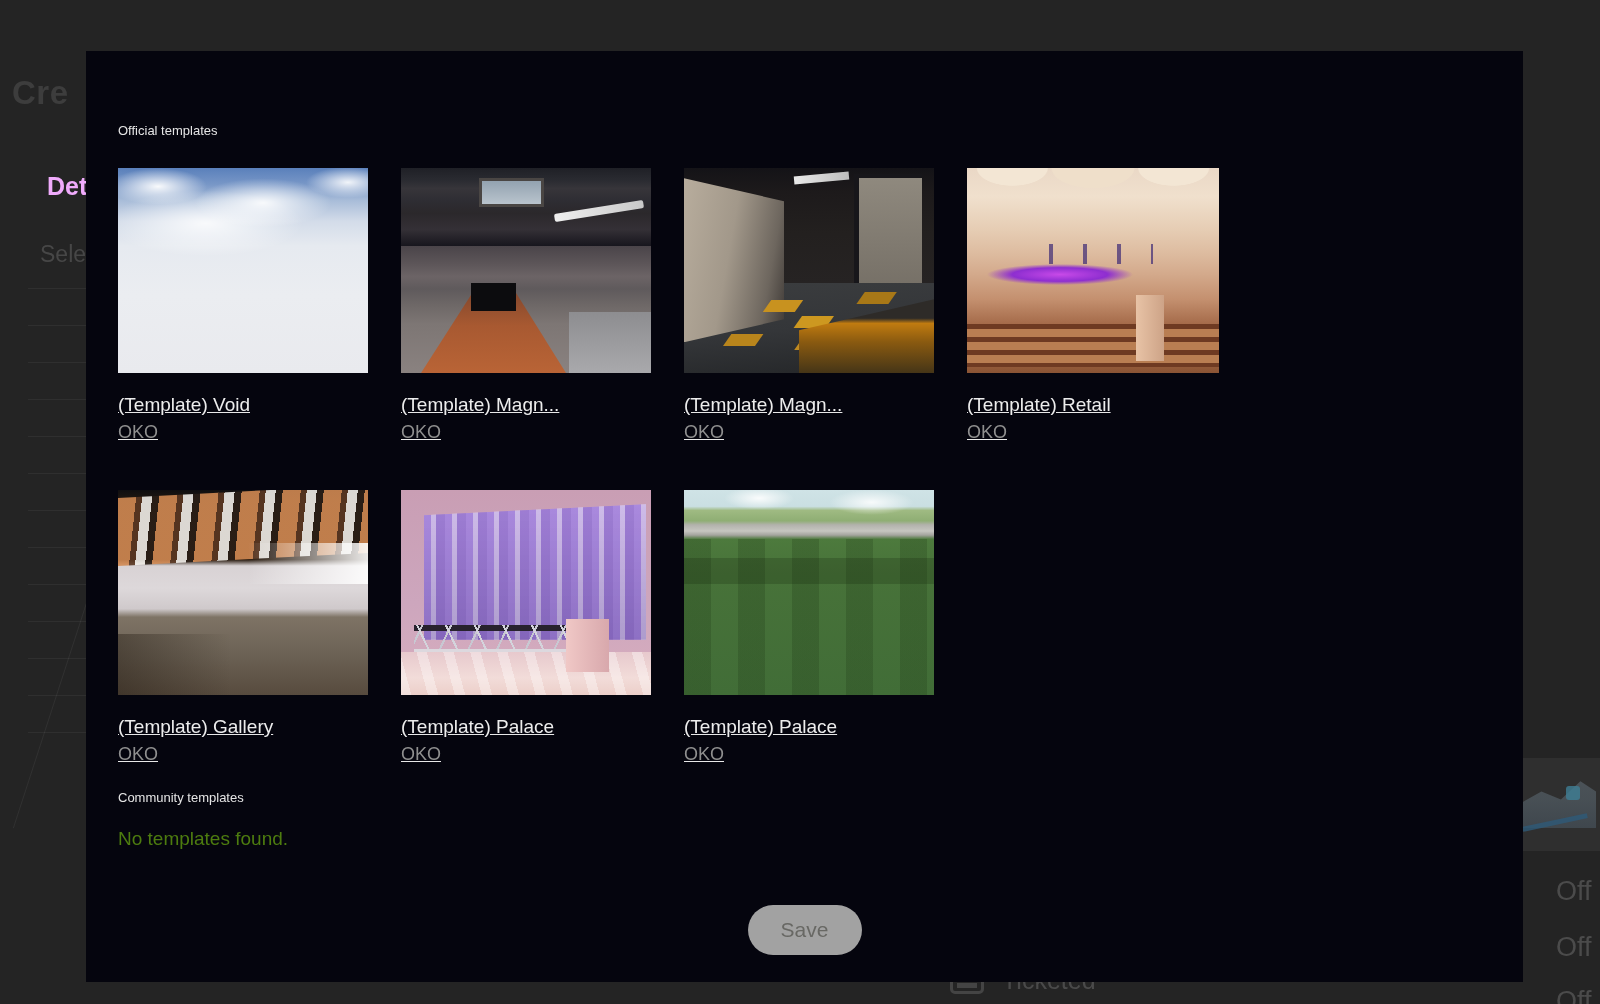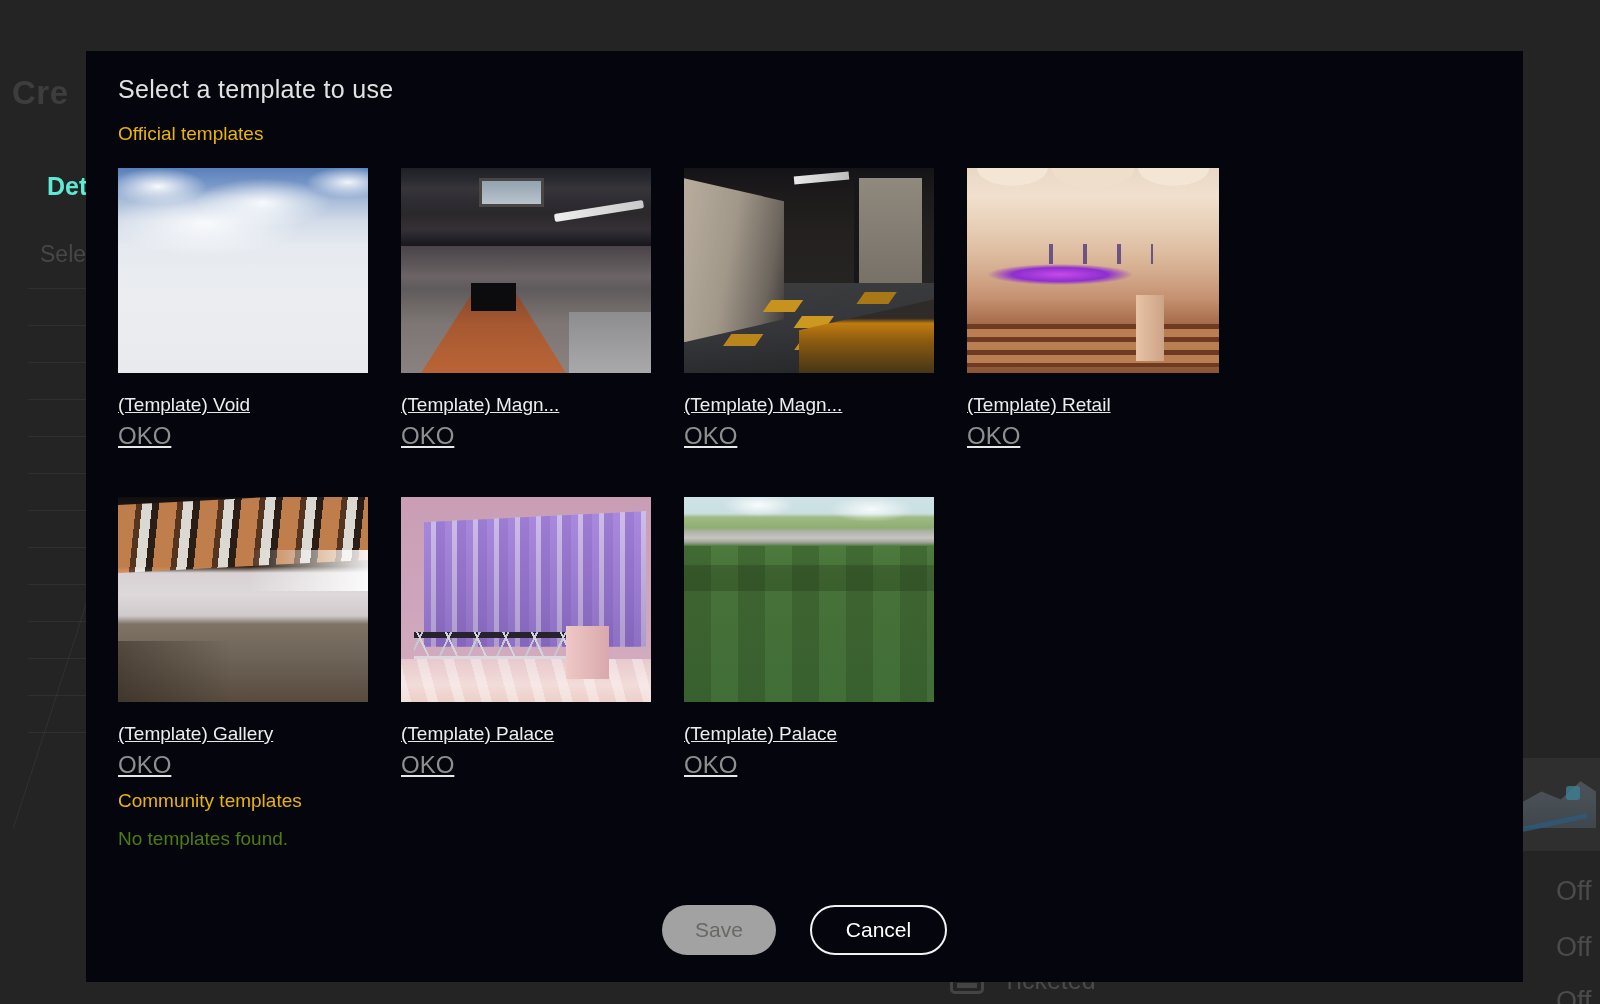--- a/index.html
+++ b/index.html
@@ -3,21 +3,21 @@
 <meta charset="utf-8">
 <style>
   * { margin:0; padding:0; box-sizing:border-box; }
   html,body { width:1600px; height:1004px; overflow:hidden; background:#232323;
     font-family:"Liberation Sans", sans-serif; }
 
   
   .backdrop { position:absolute; inset:0; background:#242424; }
   .bd-title { position:absolute; left:12px; top:74px; font-size:33px; font-weight:700;
     color:#3d3d3d; letter-spacing:.5px; }
-  .bd-tab { position:absolute; left:47px; top:172px; font-size:25px; font-weight:700; color:#5eead4; }
+  .bd-tab { position:absolute; left:47px; top:172px; font-size:25px; font-weight:700; color:#f0abfc; }
   .bd-select { position:absolute; left:40px; top:241px; font-size:23px; color:#474747; }
   .bd-grid { position:absolute; left:28px; top:288px; width:110px; height:470px;
     background:repeating-linear-gradient(180deg, rgba(255,255,255,.05) 0 1px, transparent 1px 37px);
   }
   .bd-grid::after { content:""; position:absolute; left:72px; top:-10px; width:1px; height:120%;
     background:rgba(255,255,255,.06); transform:rotate(18deg); }
   .bd-card { position:absolute; left:1508px; top:758px; width:110px; height:93px;
     border-radius:12px; background:#2f2f2f; overflow:hidden; }
   .bd-card .blocks { position:absolute; left:10px; top:18px; width:78px; height:52px;
     background:linear-gradient(180deg,#63707a 0%,#5c6a74 45%,#4c5a66 100%);
@@ -36,32 +36,32 @@
   .bd-ticket-icon { width:34px; height:26px; border:3px solid #444; border-radius:5px;
     position:relative; }
   .bd-ticket-icon::after { content:""; position:absolute; left:4px; bottom:3px; right:4px; height:5px;
     background:#444; }
 
   
   .modal { position:absolute; left:86px; top:51px; width:1437px; height:931px;
     background:#05050e; color:#e8e8e8; }
   .modal-title { position:absolute; left:32px; top:24px; font-size:25px; font-weight:400;
     color:#e2e2e2; letter-spacing:.3px; }
-  .section-label { position:absolute; left:32px; font-size:19px; color:#eab308; }
+  .section-label { position:absolute; left:32px; font-size:13px; color:#e5e5e5; }
   .official-label { top:72px; }
   .community-label { top:739px; }
   .empty-text { position:absolute; left:32px; top:777px; font-size:19px; color:#4d7c0f; }
 
   .grid { position:absolute; left:32px; top:117px; width:1380px; display:flex; flex-wrap:wrap;text-decoration:underline; }
   .card { width:250px; margin-right:33px; margin-bottom:47px; cursor:pointer; }
   .card:nth-child(4) { width:252px; margin-right:0; }
   .thumb { width:100%; height:205px; position:relative; overflow:hidden; background:#111; }
   .card-name { margin-top:21px; font-size:19px; color:#ededed; white-space:nowrap;
     overflow:hidden; }
-  .card-author { margin-top:6px; font-size:24px; color:#8f8f8f; }
+  .card-author { margin-top:6px; font-size:18px; color:#8f8f8f; }
 
   
   .t1 { background:
     radial-gradient(70px 26px at 16% 9%, rgba(255,255,255,.95), transparent 70%),
     radial-gradient(95px 34px at 58% 17%, rgba(255,255,255,.9), transparent 72%),
     radial-gradient(60px 22px at 92% 7%, rgba(255,255,255,.9), transparent 70%),
     radial-gradient(130px 44px at 35% 27%, rgba(255,255,255,.85), transparent 75%),
     linear-gradient(180deg,#5a80bb 0%,#7897c7 8%,#a9bdd9 16%,#d3dce9 26%,#e6eaf0 38%,#ebedf1 62%,#e9eaee 100%); }
 
   
@@ -186,21 +186,20 @@
   <div class="bd-off o2">Off</div>
   <div class="bd-off o3">Off</div>
 
   <div class="bd-bottom">
     <span class="bd-ticket-icon"></span>
     <span>Ticketed</span>
   </div>
 </div>
 
 <div class="modal">
-  <div class="modal-title">Select a template to use</div>
   <div class="section-label official-label">Official templates</div>
 
   <div class="grid">
 
     <div class="card">
       <div class="thumb t1"></div>
       <div class="card-name">(Template) Void</div>
       <div class="card-author">OKO</div>
     </div>
 
@@ -270,15 +269,14 @@
       <div class="card-author">OKO</div>
     </div>
 
   </div>
 
   <div class="section-label community-label">Community templates</div>
   <div class="empty-text">No templates found.</div>
 
   <div class="footer">
     <button class="btn btn-save">Save</button>
-    <button class="btn btn-cancel">Cancel</button>
   </div>
 </div>
 
 </body></html>

